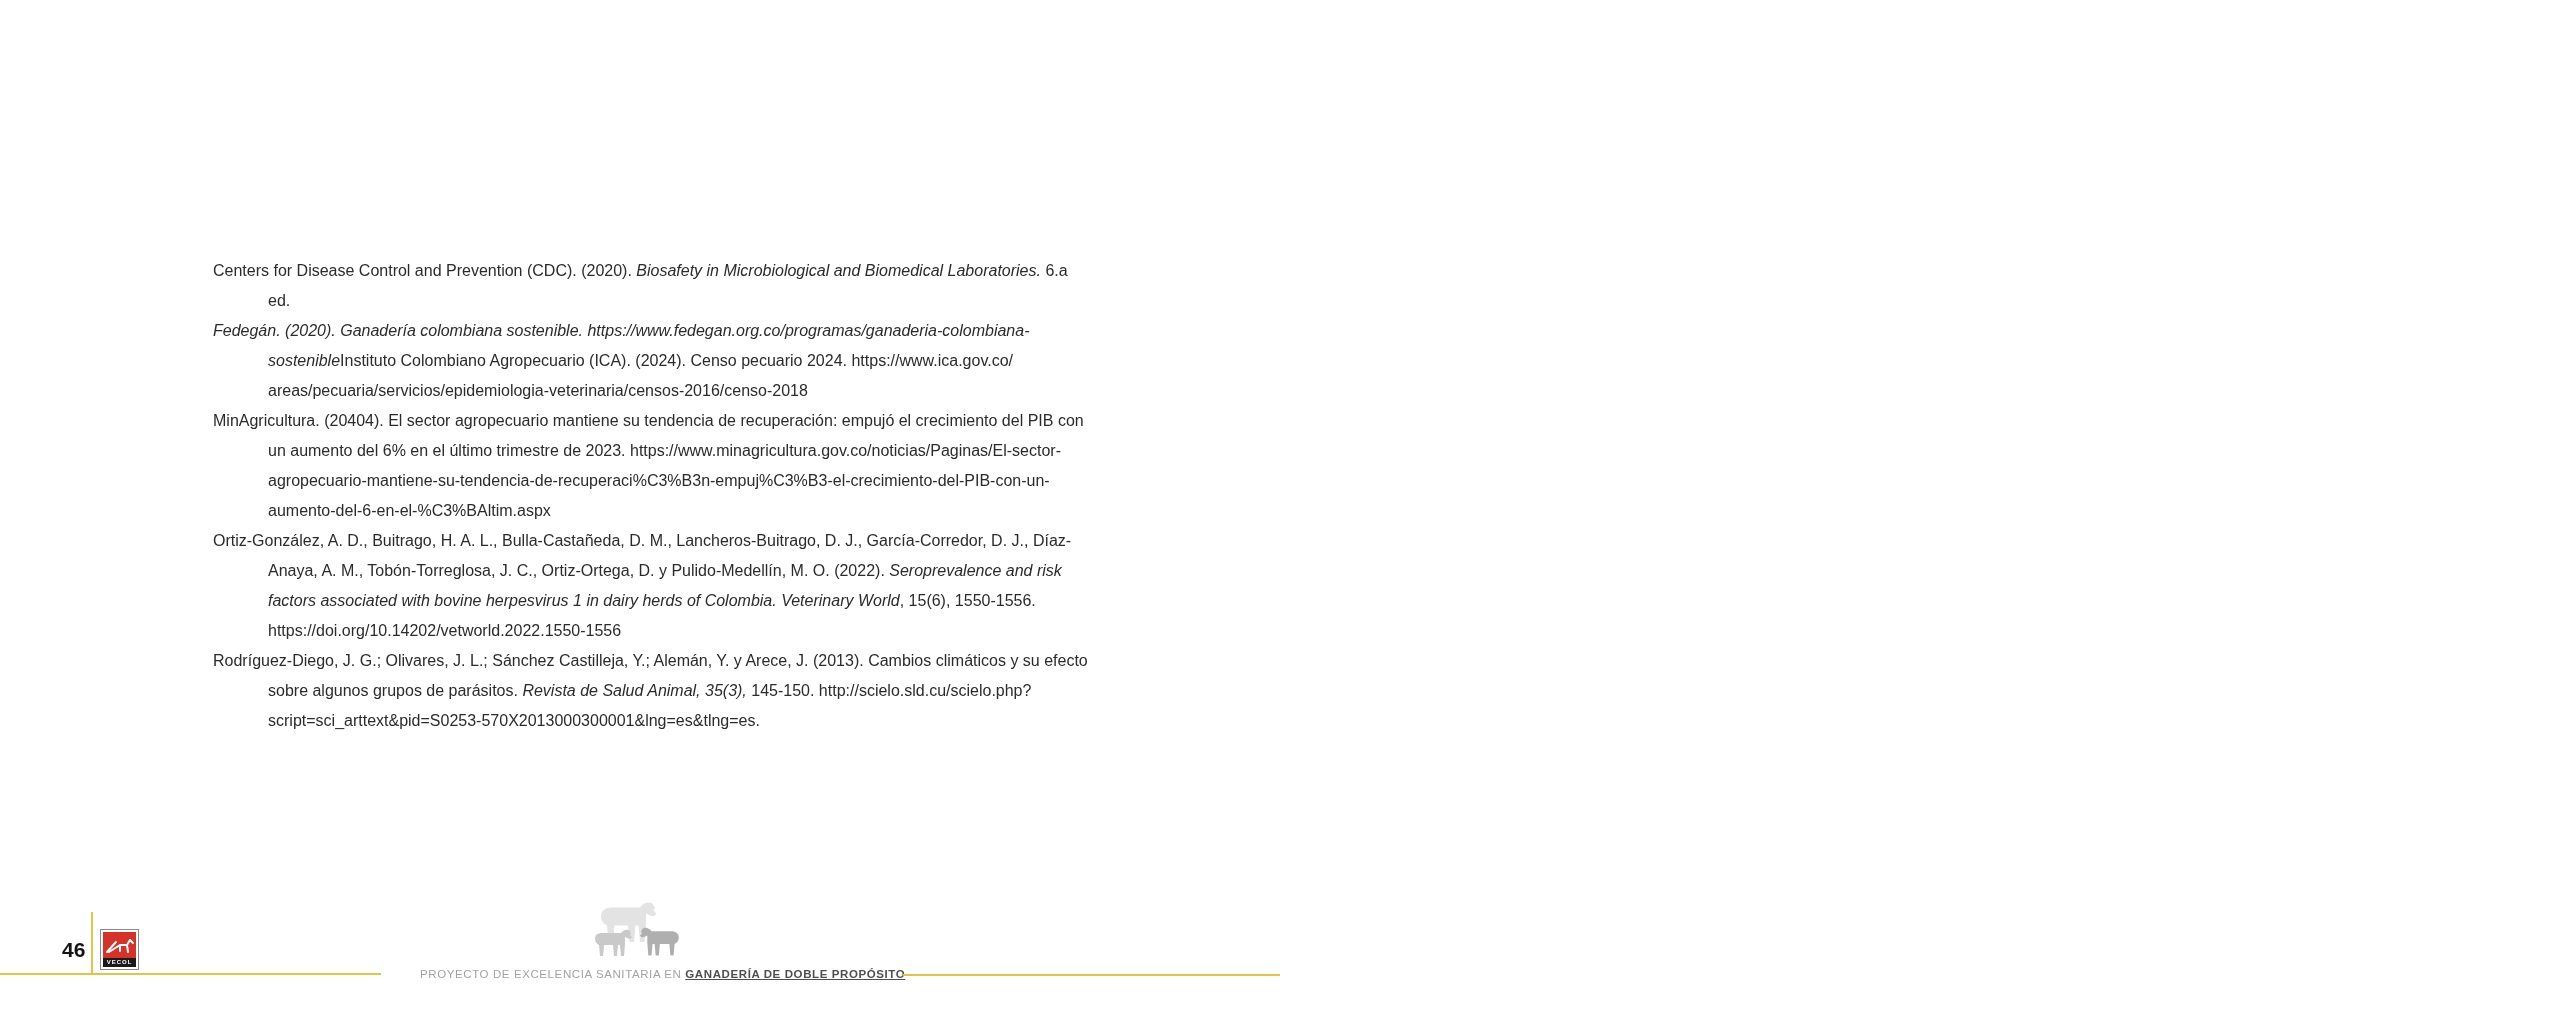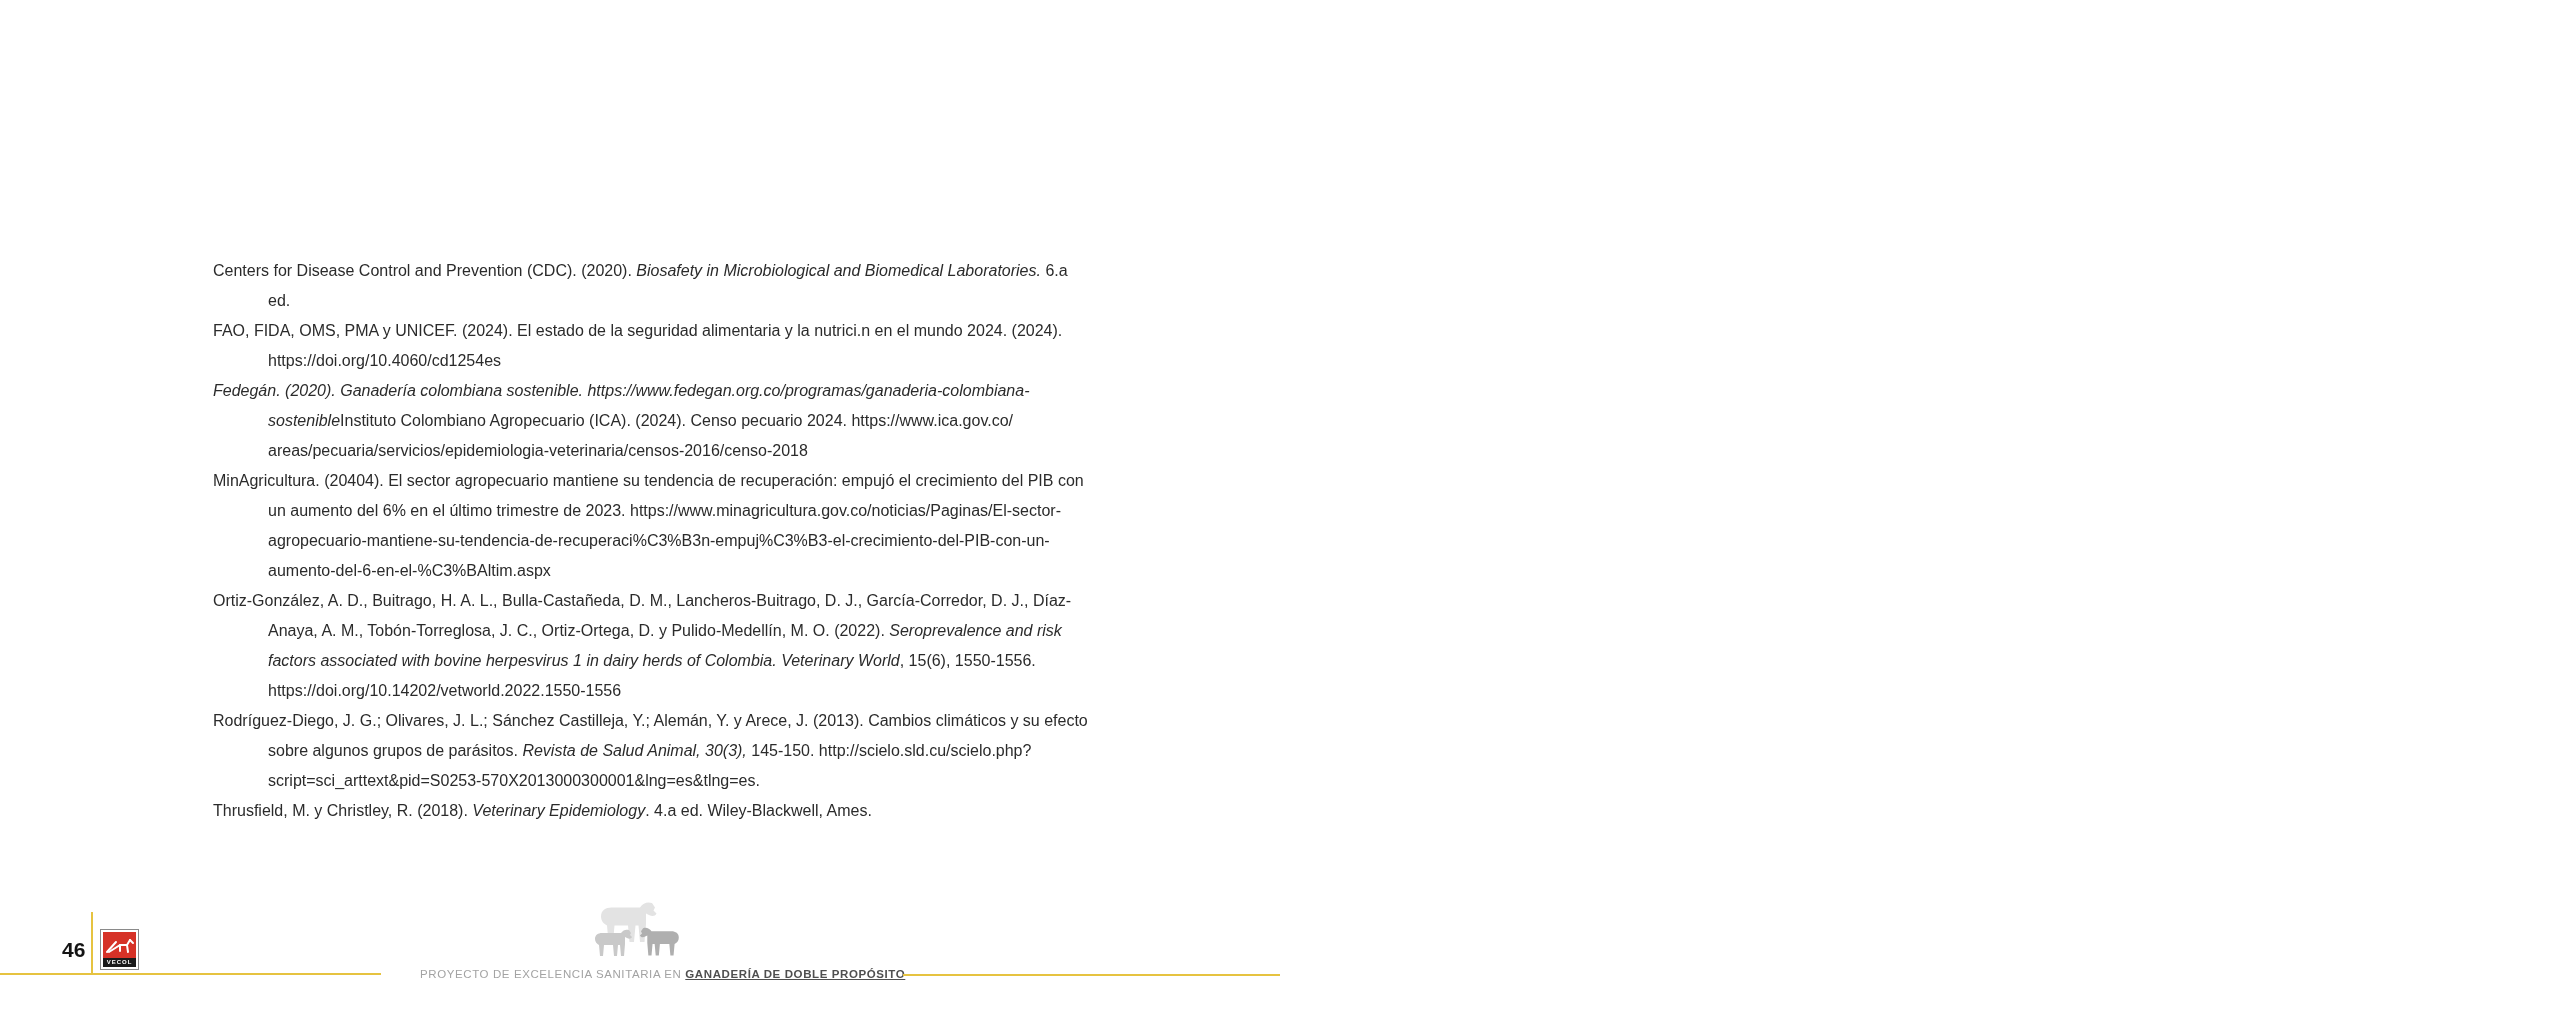--- a/index.html
+++ b/index.html
@@ -43,26 +43,24 @@
   .footerline .bold{color:#4F4F4F;font-weight:bold;text-decoration:underline;}
 </style>
 </head>
 <body>
 
 <div class="page">
 
 
   <div class="refs">
       <p class="ref"><span>Centers for Disease Control and Prevention (CDC). (2020). </span><i>Biosafety in Microbiological and Biomedical Laboratories.</i><span> 6.a ed.</span></p>
-      <p class="ref"><span>FAO, FIDA, OMS, PMA y UNICEF. (2024). El estado de la seguridad alimentaria y la nutrici.n en el mundo 2024. (2024).  https://doi.org/10.4060/cd1254es</span></p>
       <p class="ref"><i>Fedegán. (2020). Ganadería colombiana sostenible. https://www.fedegan.org.co/programas/ganaderia-colombiana-sostenible</i><span>Instituto Colombiano Agropecuario (ICA). (2024). Censo pecuario 2024. https://www.ica.gov.co/ areas/pecuaria/servicios/epidemiologia-veterinaria/censos-2016/censo-2018</span></p>
       <p class="ref"><span>MinAgricultura. (20404). El sector agropecuario mantiene su tendencia de recuperación: empujó el crecimiento del PIB con un aumento del 6% en el último trimestre de 2023. https://www.minagricultura.gov.co/noticias/Paginas/El-sector-agropecuario-mantiene-su-tendencia-de-recuperaci%C3%B3n-empuj%C3%B3-el-crecimiento-del-PIB-con-un-aumento-del-6-en-el-%C3%BAltim.aspx</span></p>
       <p class="ref"><span>Ortiz-González, A. D., Buitrago, H. A. L., Bulla-Castañeda, D. M., Lancheros-Buitrago, D. J., García-Corredor, D. J., Díaz-Anaya, A. M., Tobón-Torreglosa, J. C., Ortiz-Ortega, D. y Pulido-Medellín, M. O. (2022). </span><i>Seroprevalence and risk factors associated with bovine herpesvirus 1 in dairy herds of Colombia. Veterinary World</i><span>, 15(6), 1550-1556. https://doi.org/10.14202/vetworld.2022.1550-1556</span></p>
-      <p class="ref"><span>Rodríguez-Diego, J. G.; Olivares, J. L.; Sánchez Castilleja, Y.; Alemán, Y. y Arece, J. (2013). Cambios climáticos y su efecto sobre algunos grupos de parásitos. </span><i>Revista de Salud Animal, 30(3),</i><span> 145-150. http://scielo.sld.cu/scielo.php?script=sci_arttext&amp;pid=S0253-570X2013000300001&amp;lng=es&amp;tlng=es.</span></p>
-      <p class="ref"><span>Thrusfield, M. y Christley, R. (2018). </span><i>Veterinary Epidemiology</i><span>. 4.a ed. Wiley-Blackwell, Ames.</span></p>
+      <p class="ref"><span>Rodríguez-Diego, J. G.; Olivares, J. L.; Sánchez Castilleja, Y.; Alemán, Y. y Arece, J. (2013). Cambios climáticos y su efecto sobre algunos grupos de parásitos. </span><i>Revista de Salud Animal, 35(3),</i><span> 145-150. http://scielo.sld.cu/scielo.php?script=sci_arttext&amp;pid=S0253-570X2013000300001&amp;lng=es&amp;tlng=es.</span></p>
     </div>
 
   <div class="pagenum">46</div>
 
   <div class="vrule"></div>
 
   <div class="logo">
     <div class="red">
       <svg width="33" height="26" viewBox="0 0 33 26">
         <g stroke="#ffffff" stroke-width="2" fill="none" stroke-linecap="round" stroke-linejoin="round">

